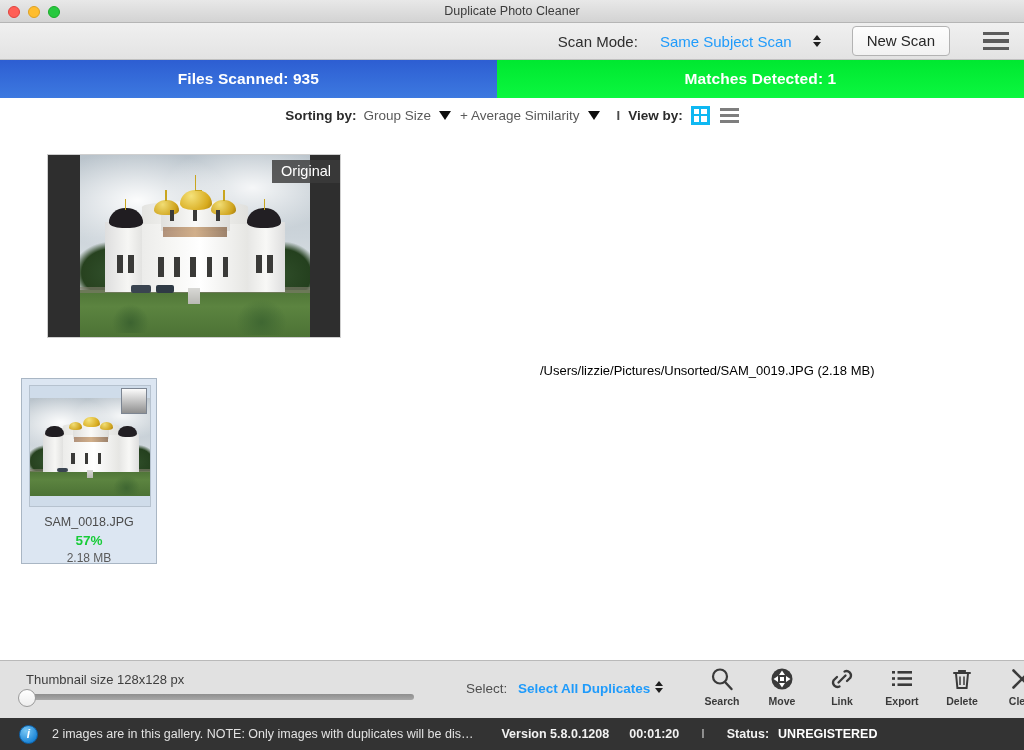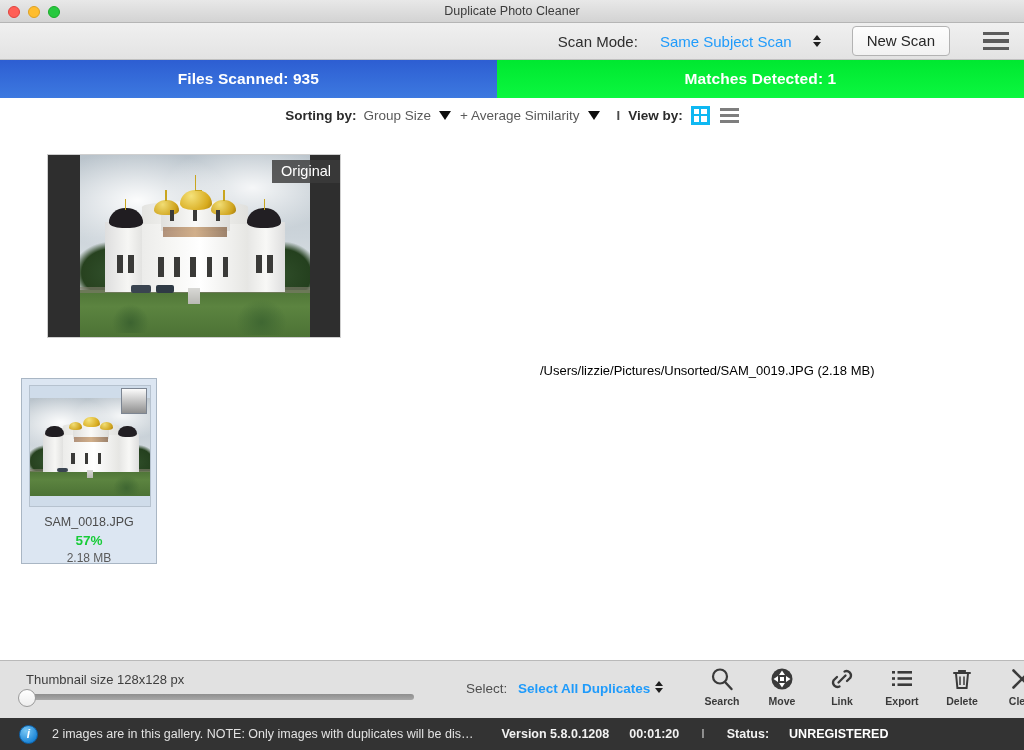--- a/index.html
+++ b/index.html
@@ -257,21 +257,21 @@
     background: radial-gradient(circle at 35% 28%, #79c8f5, #1a84d6 75%);
     border: 1px solid #0d63ac;
     margin-left: 19px; display: flex; align-items: center; justify-content: center;
     color: #ffffff; font-size: 12px; font-style: italic; font-weight: bold;
   }
   .status-msg { font-size: 12.5px; color: #e2e2e2; margin-left: 14px; }
   .status-version { font-size: 12.5px; font-weight: bold; color: #f2f2f2; margin-left: 28px; }
   .status-time { font-size: 12.5px; font-weight: bold; color: #f2f2f2; margin-left: 20px; }
   .status-pipe { font-size: 12.5px; color: #c9c9c9; margin-left: 22px; }
   .status-lbl { font-size: 12.5px; font-weight: bold; color: #f2f2f2; margin-left: 22px; }
-  .status-val { font-size: 12.5px; font-weight: bold; color: #ffffff; margin-left: 20px; }
+  .status-val { font-size: 12.5px; font-weight: bold; color: #ffffff; margin-left: 9px; }
 </style>
 </head>
 <body>
 
 <div class="app">
 
   <div class="titlebar">
     <div class="traffic">
       <span class="dot red"></span>
       <span class="dot yellow"></span>

